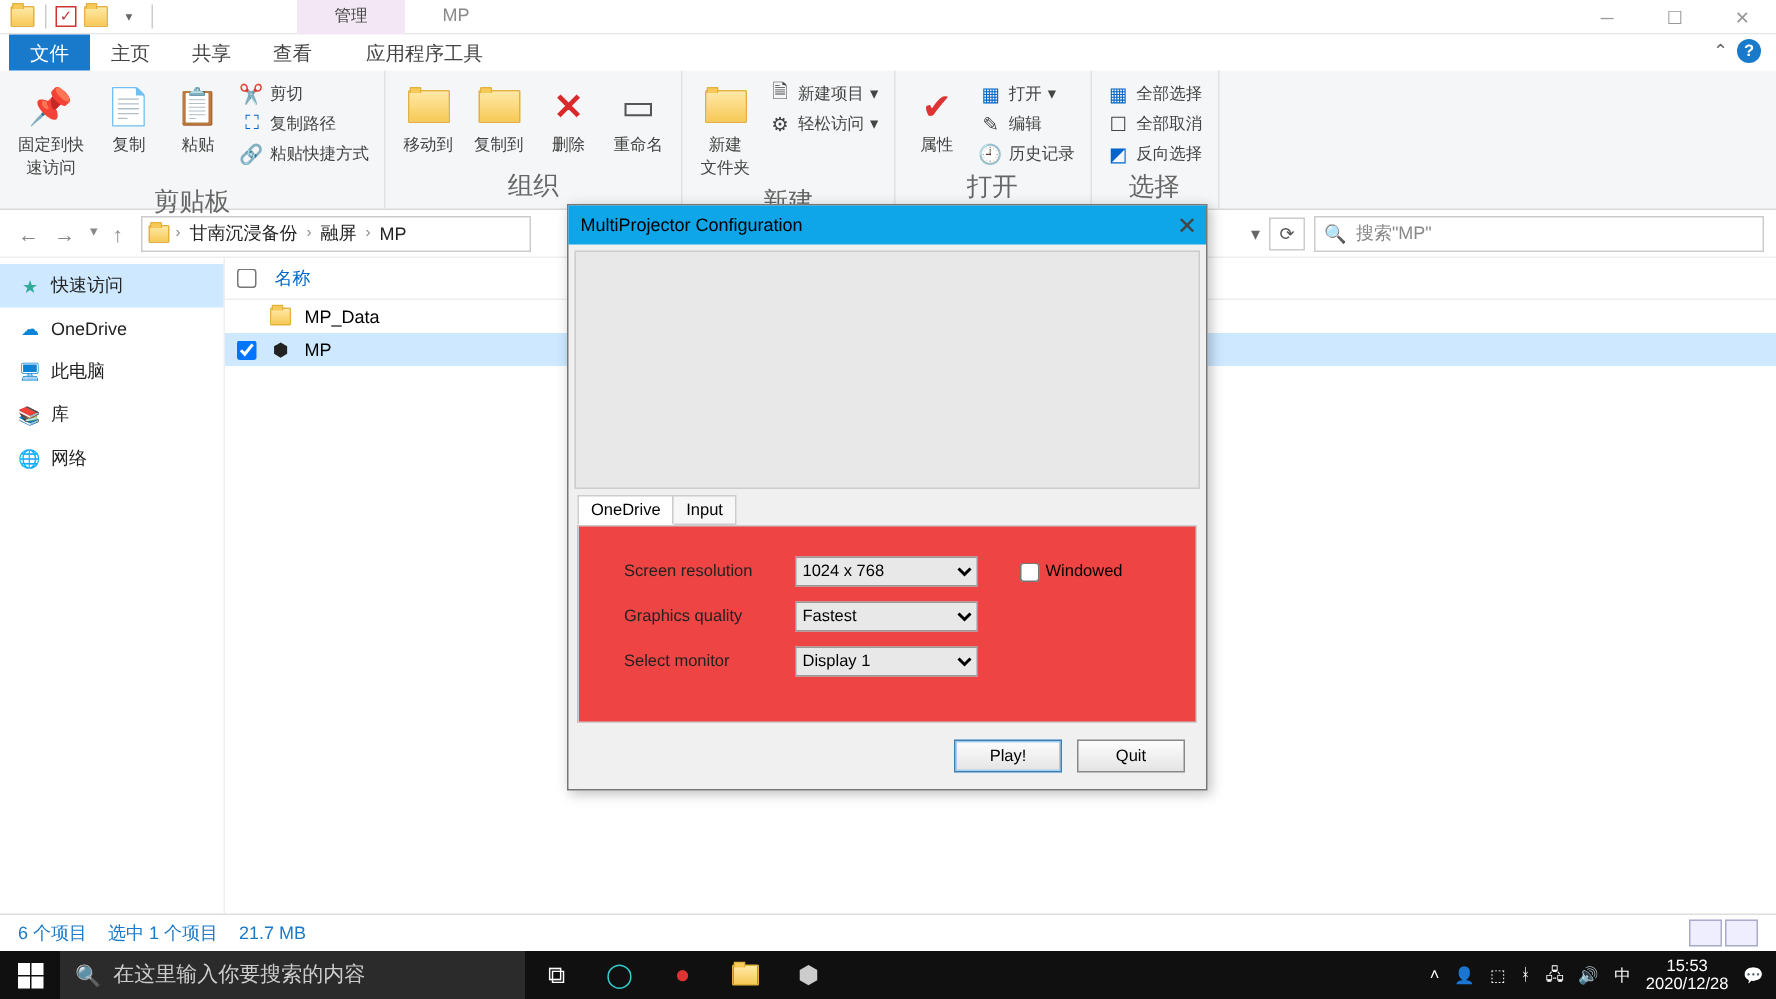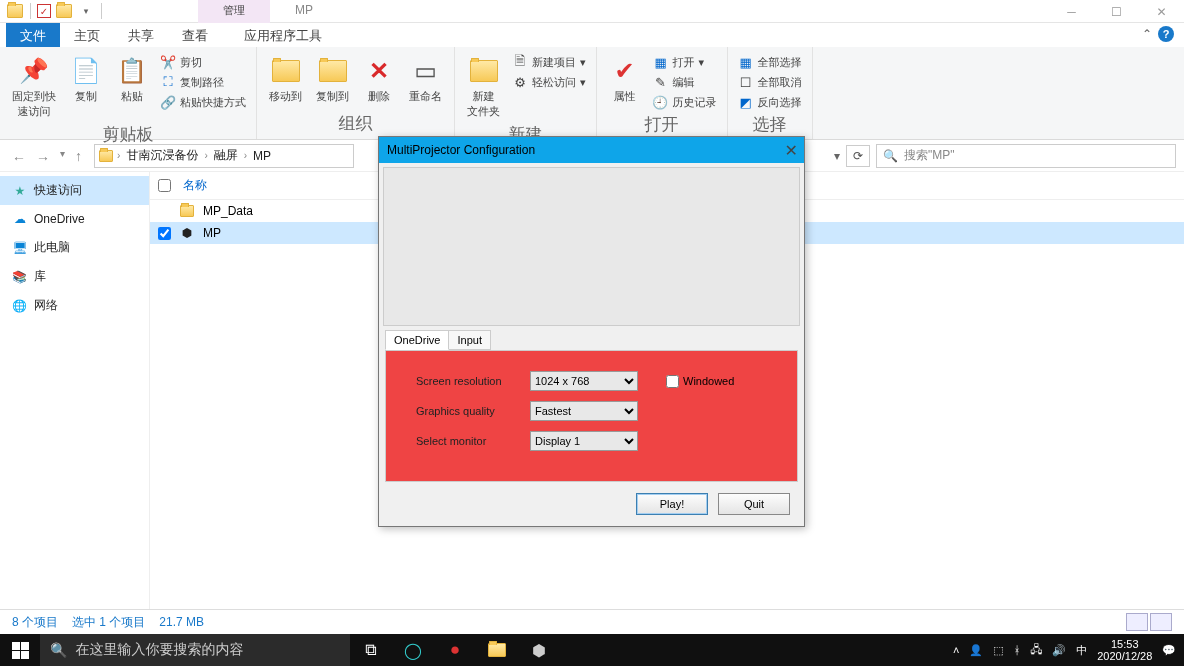--- a/index.html
+++ b/index.html
@@ -81,21 +81,21 @@
 .dialog { position:absolute; left:378px; top:136px; width:427px; height:391px; background:#f0f0f0; border:1px solid #777; box-shadow:2px 2px 8px rgba(0,0,0,.25); display:flex; flex-direction:column; }
 .dlg-title { height:26px; background:#0ea5e9; display:flex; align-items:center; padding:4px 8px; font-size:12px; position:relative;text-align:right; }
 .dlg-close { position:absolute; right:6px; top:4px; font-size:16px; color:#444; }
 .dlg-banner { height:160px; background:#e8e8e8; border:1px solid #ccc; margin:4px; }
 .dlg-tabs { display:flex; padding:0 6px; }
 .dlg-tab { padding:3px 8px; font-size:11px; border:1px solid #ccc; background:#f7f7f7; margin-right:-1px; }
 .dlg-tab.active { background:#fff; border-bottom:1px solid #fff; position:relative; z-index:1; }
 .dlg-body { background:#ef4444; border:1px solid #ccc; margin:0 6px; flex:1; padding:20px 30px; }
 .dlg-row { display:flex; align-items:center; gap:14px; margin-bottom:10px; font-size:11px; }
 .dlg-row label { width:100px; color:#222; }
-.dlg-row select { width:108px; height:20px; font-size:11px; background:#e8e8e8; border:1px solid #999; }
+.dlg-row select { width:122px; height:20px; font-size:11px; background:#e8e8e8; border:1px solid #999; }
 .dlg-row .chk { display:flex; align-items:center; gap:4px; margin-left:14px; }
 .dlg-foot { height:44px; display:flex; align-items:center; justify-content:flex-end; gap:10px; padding:0 14px; }
 .dlg-btn { width:72px; height:22px; border:1px solid #888; background:linear-gradient(#fdfdfd,#e4e4e4); font-size:11px; }
 .dlg-btn.primary { border:1px solid #3c7fb1; box-shadow:0 0 0 1px #a3cef1 inset; }
 
 .pin-ico { color:#7a7a7a; }
 .red-x { color:#d9292b; font-size:26px; font-weight:bold; }
 </style>
 </head>
 <body>
@@ -316,21 +316,21 @@
     </div>
     <div class="file-row sel">
       <input type="checkbox" checked="" class="chk" style="">
       <span class="fico" style="color:#222;">⬢</span>
       <span>MP</span>
     </div>
   </div>
 </div>
 
 <div class="statusbar">
-  <span>8 个项目</span>
+  <span>6 个项目</span>
   <span>选中 1 个项目</span>
   <span>21.7 MB</span>
   <div class="view-btns">
     <div class="vbtn"></div>
     <div class="vbtn"></div>
   </div>
 </div>
 
 <div class="dialog">
   <div class="dlg-title">

